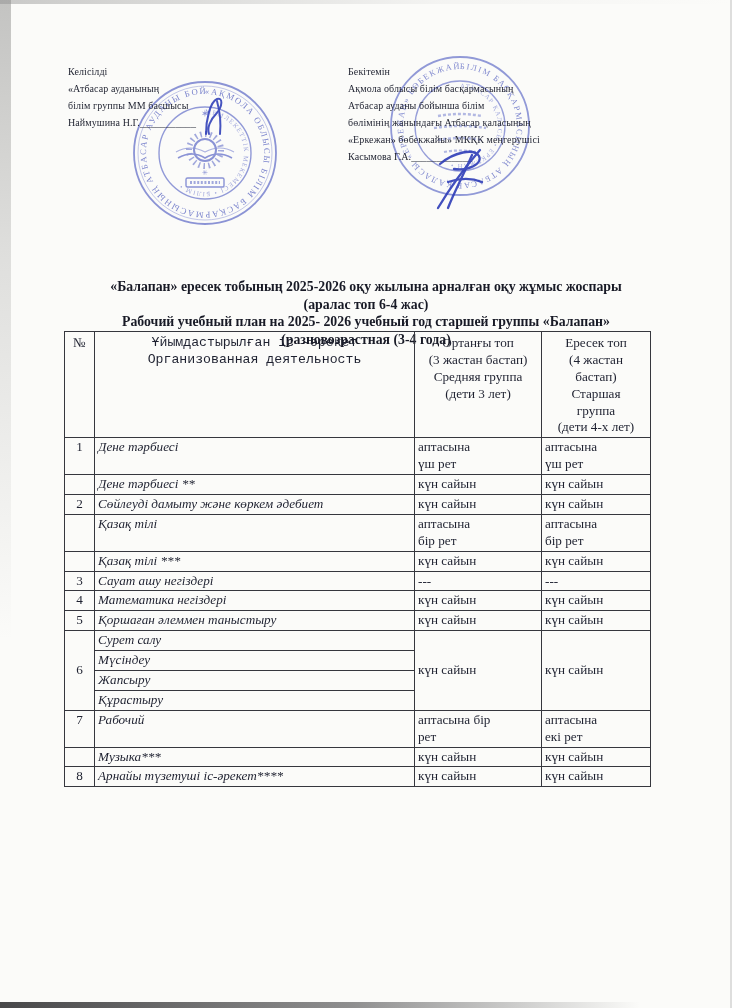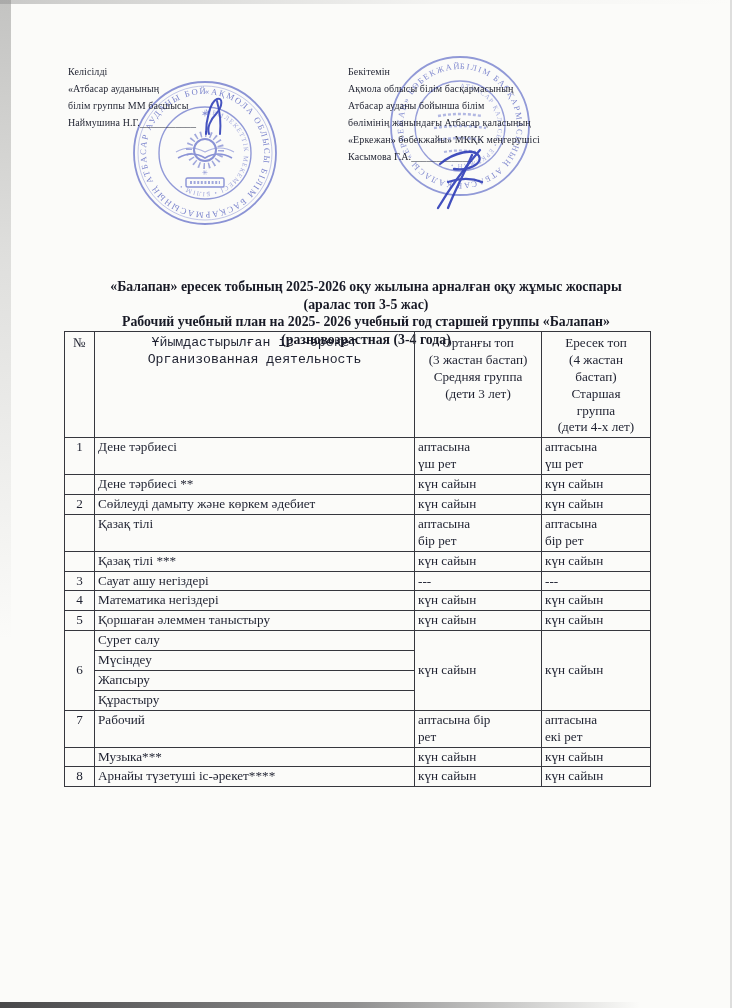--- a/index.html
+++ b/index.html
@@ -29,21 +29,21 @@
 
   
   table.plan{position:absolute;left:64px;top:331px;width:586px;border-collapse:collapse;
     table-layout:fixed;font-size:13.2px;z-index:2;background:transparent;color:#1e2130;}
   table.plan th, table.plan td{border:1.7px solid #36373e;padding:1px 3px;line-height:1.28;font-weight:normal;}
   table.plan th{vertical-align:top;text-align:center;white-space:pre-line;padding-top:3px;}
   th.c0{text-align:left;padding-left:5px;}
   th.c1{padding-top:16px;font-family:Liberation Mono, monospace;}
   col.w0{width:30px;} col.w1{width:320px;} col.w2{width:127px;} col.w3{width:109px;}
   td.num{text-align:center;vertical-align:top;}
-  td.act{text-align:left;padding-left:7px;vertical-align:top;}
+  td.act{text-align:left;padding-left:7px;vertical-align:top;font-style:italic;}
   td.val{text-align:left;white-space:pre-line;vertical-align:top;}
   td.vm{vertical-align:middle;}
 
   
   .stamp{position:absolute;z-index:1;opacity:.82;}
   .stamp-left{left:126px;top:74px;}
   .stamp-right{left:384px;top:50px;}
   .signature{position:absolute;z-index:3;}
 </style>
 </head>
@@ -131,21 +131,21 @@
     <g fill="none" stroke="#2e3db8" stroke-width="2.3" stroke-linecap="round" opacity=".9">
       <path d="M 62,8 C 48,24 32,46 20,66"></path>
       <path d="M 22,22 C 36,10 56,6 61,14 C 65,22 50,29 36,27"></path>
       <path d="M 54,13 C 46,32 36,50 30,66"></path>
       <path d="M 30,40 C 42,36 54,36 64,40"></path>
     </g>
   </svg>
 
   <div class="doc-title">
     <div>«Балапан» ересек тобының 2025-2026 оқу жылына арналған оқу  жұмыс жоспары</div>
-    <div>(аралас топ 3-5 жас)</div>
+    <div>(аралас топ 6-4 жас)</div>
     <div>Рабочий учебный план  на 2025- 2026 учебный год старшей группы «Балапан»</div>
     <div>(разновозрастная (3-4 года)</div>
   </div>
 
   <table class="plan">
     <colgroup>
       <col class="w0">
         <col class="w1">
         <col class="w2">
         <col class="w3">

